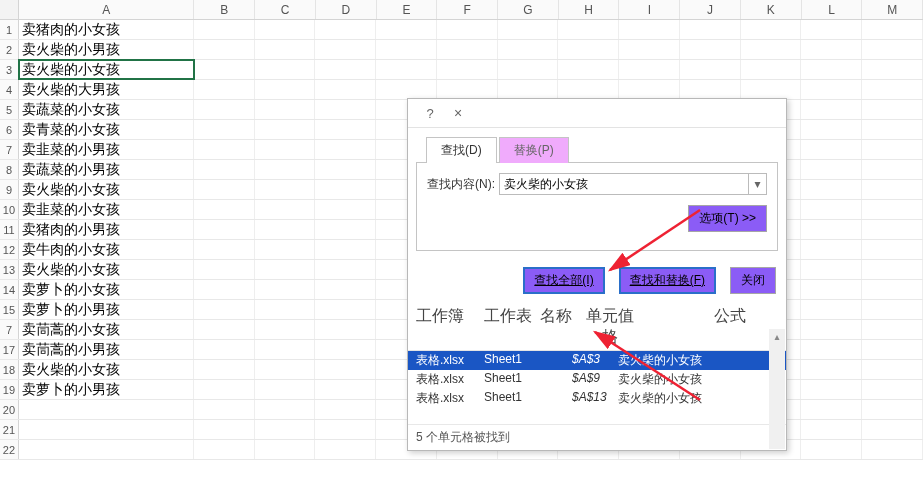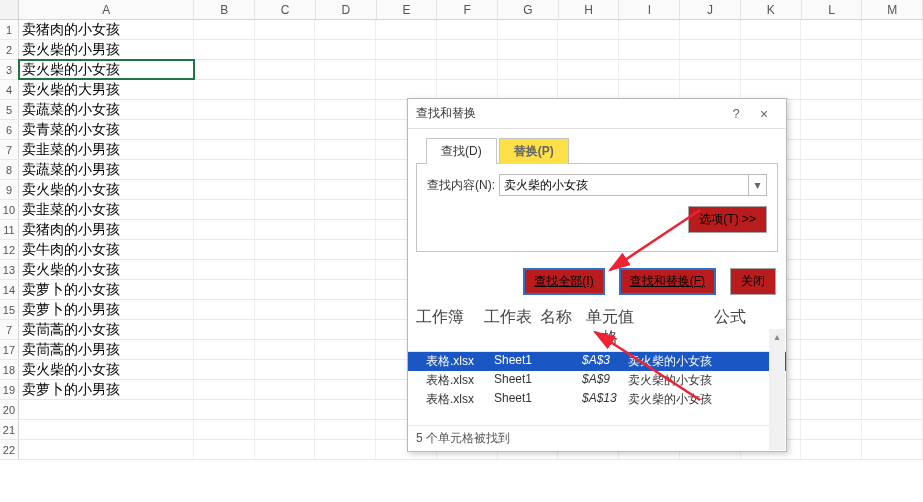--- a/index.html
+++ b/index.html
@@ -21,44 +21,44 @@
 
     
     .dlg { position:absolute; left:407px; top:98px; width:380px; background:#fff; border:1px solid #b8b8b8; box-shadow:2px 2px 6px rgba(0,0,0,0.2); font-size:12px; color:#333; }
     .dlg-title { display:flex; align-items:center; padding:6px 8px; border-bottom:1px solid #e3e3e3; }
     .dlg-title span.t { flex:1; }
     .dlg-help, .dlg-close { width:28px; text-align:center; font-size:13px; color:#666; cursor:pointer; }
     .dlg-close { font-size:14px; }
 
     .tabs { display:flex; padding:8px 8px 0 18px; gap:2px; }
     .tab { padding:4px 14px; border:1px solid #c4c4c4; border-bottom:none; background:#fff; font-size:12px; position:relative; top:1px; }
-    .tab.inactive { background:#fde047; color:#666;font-weight:bold; }
+    .tab.inactive { background:#f0abfc; color:#666; }
     .tab-body { margin:0 8px 8px; border:1px solid #c4c4c4; padding:10px; }
     .field { display:flex; align-items:center; margin-bottom:10px; }
     .field-label { width:72px; }
     .field-input { flex:1; border:1px solid #bbb; height:22px; padding:0 4px; font-size:12px; }
     .field-dd { width:18px; height:22px; border:1px solid #bbb; border-left:none; text-align:center; line-height:20px; color:#666; }
 
     .btn-row-opts { display:flex; justify-content:flex-end; margin-bottom:8px; }
-    .btn { border:1px solid #a6a6a6; background:#b91c1c; padding:4px 10px; font-size:12px; cursor:pointer; }
+    .btn { border:1px solid #a6a6a6; background:#8b5cf6; padding:4px 10px; font-size:12px; cursor:pointer; }
 
     .btn-row { display:flex; justify-content:flex-end; gap:14px; padding:8px 10px; }
     .btn.primary { border:2px solid #2a6fc9; padding:3px 9px;text-decoration:underline; }
 
     .results-head { display:flex; padding:4px 8px 2px; color:#444; font-size:16px; }
     .results-head > div { flex:0 0 auto; }
     .rhc.workbook { width:68px; }
     .rhc.sheet { width:56px; }
     .rhc.name { width:32px; }
     .rhc.cellref { width:46px;text-align:right; }
     .rhc.value { width:96px; }
     .rhc.formula { width:40px; }
 
     .results { max-height:64px; overflow:auto; border-top:1px solid #e4e4e4; }
-    .rrow { display:flex; padding:1px 18px; font-size:12px; }
+    .rrow { display:flex; padding:1px 8px; font-size:12px; }
     .rrow.sel { background:#1a56c4; color:#fff; }
     .rrow > div { flex:0 0 auto; white-space:nowrap; overflow:hidden; }
     .rc.workbook { width:68px; }
     .rc.sheet { width:56px; }
     .rc.name { width:32px; }
     .rc.cellref { width:46px;font-style:italic; }
     .rc.value { width:140px; }
 
     .status { padding:4px 8px 4px; color:#555; border-top:1px solid #e8e8e8;margin-top:16px; }
     .dlg-scroll { position:absolute; right:1px; top:230px; bottom:1px; width:16px; background:#f0f0f0; }
@@ -439,21 +439,20 @@
         <div class="cell cN"></div>
         <div class="cell cN"></div>
         <div class="cell cN"></div>
         <div class="cell cN"></div>
       </div>
     </div>
 </div>
 
 <div class="dlg">
   <div class="dlg-title">
-    <span class="t">查找和替换</span>
     <span class="dlg-help">?</span>
     <span class="dlg-close">×</span>
   </div>
 
   <div class="tabs">
     <div class="tab">查找(D)</div>
     <div class="tab inactive">替换(P)</div>
   </div>
   <div class="tab-body">
     <div class="field">

